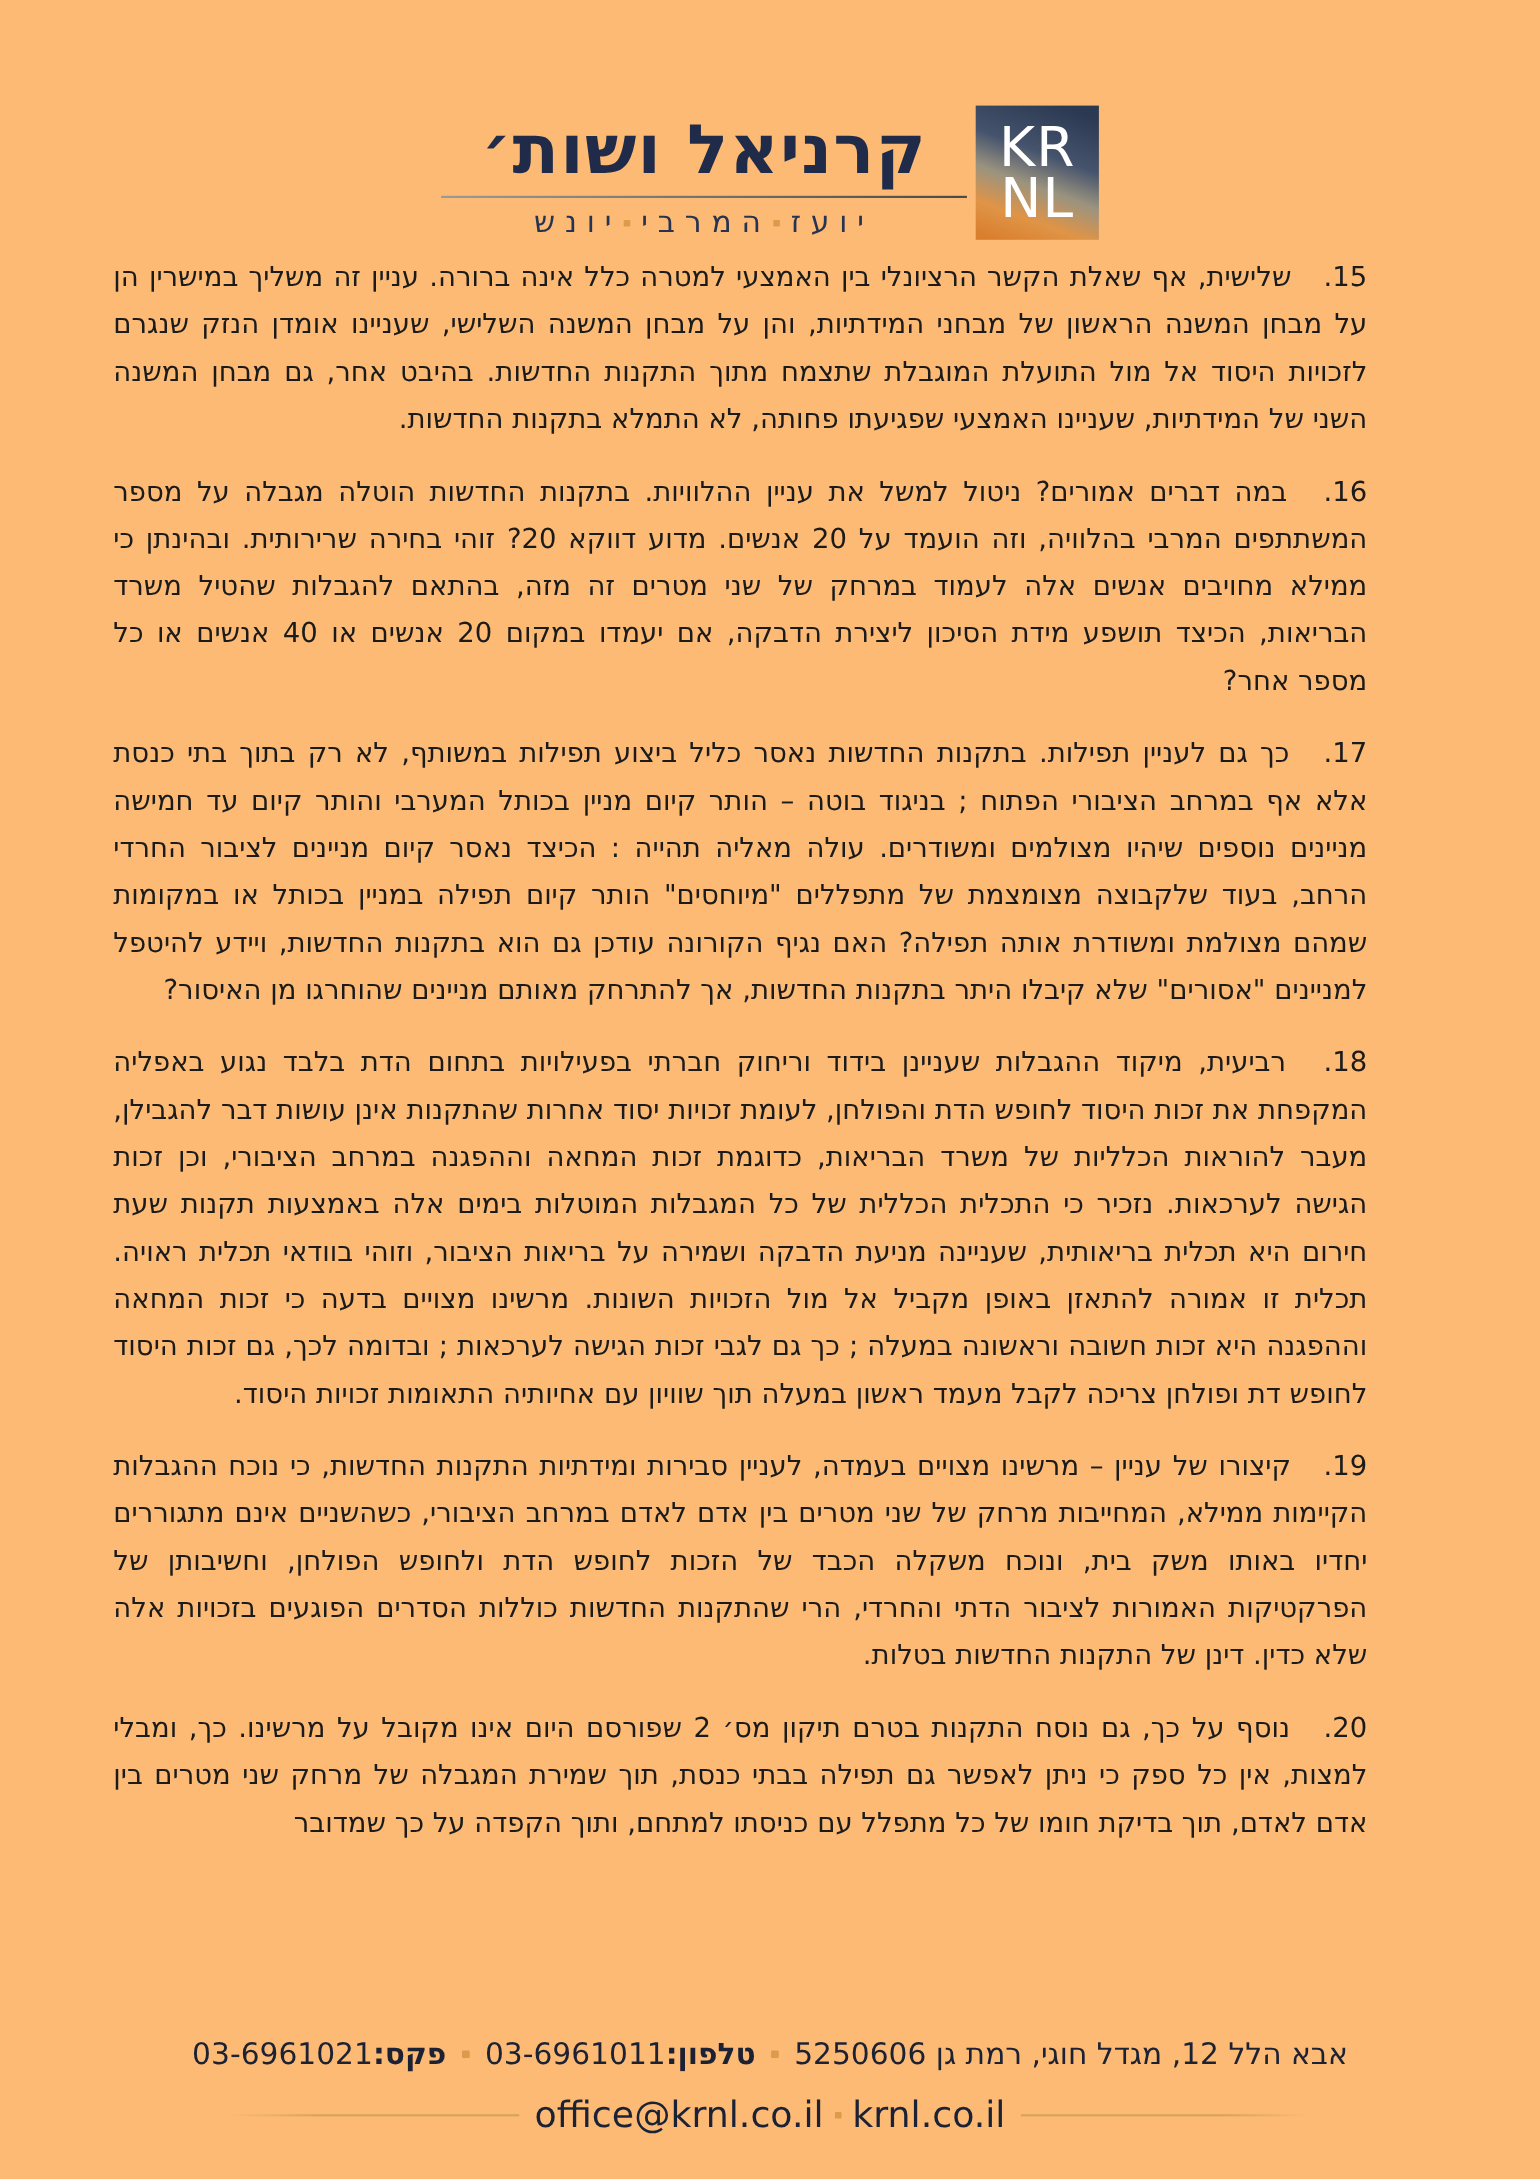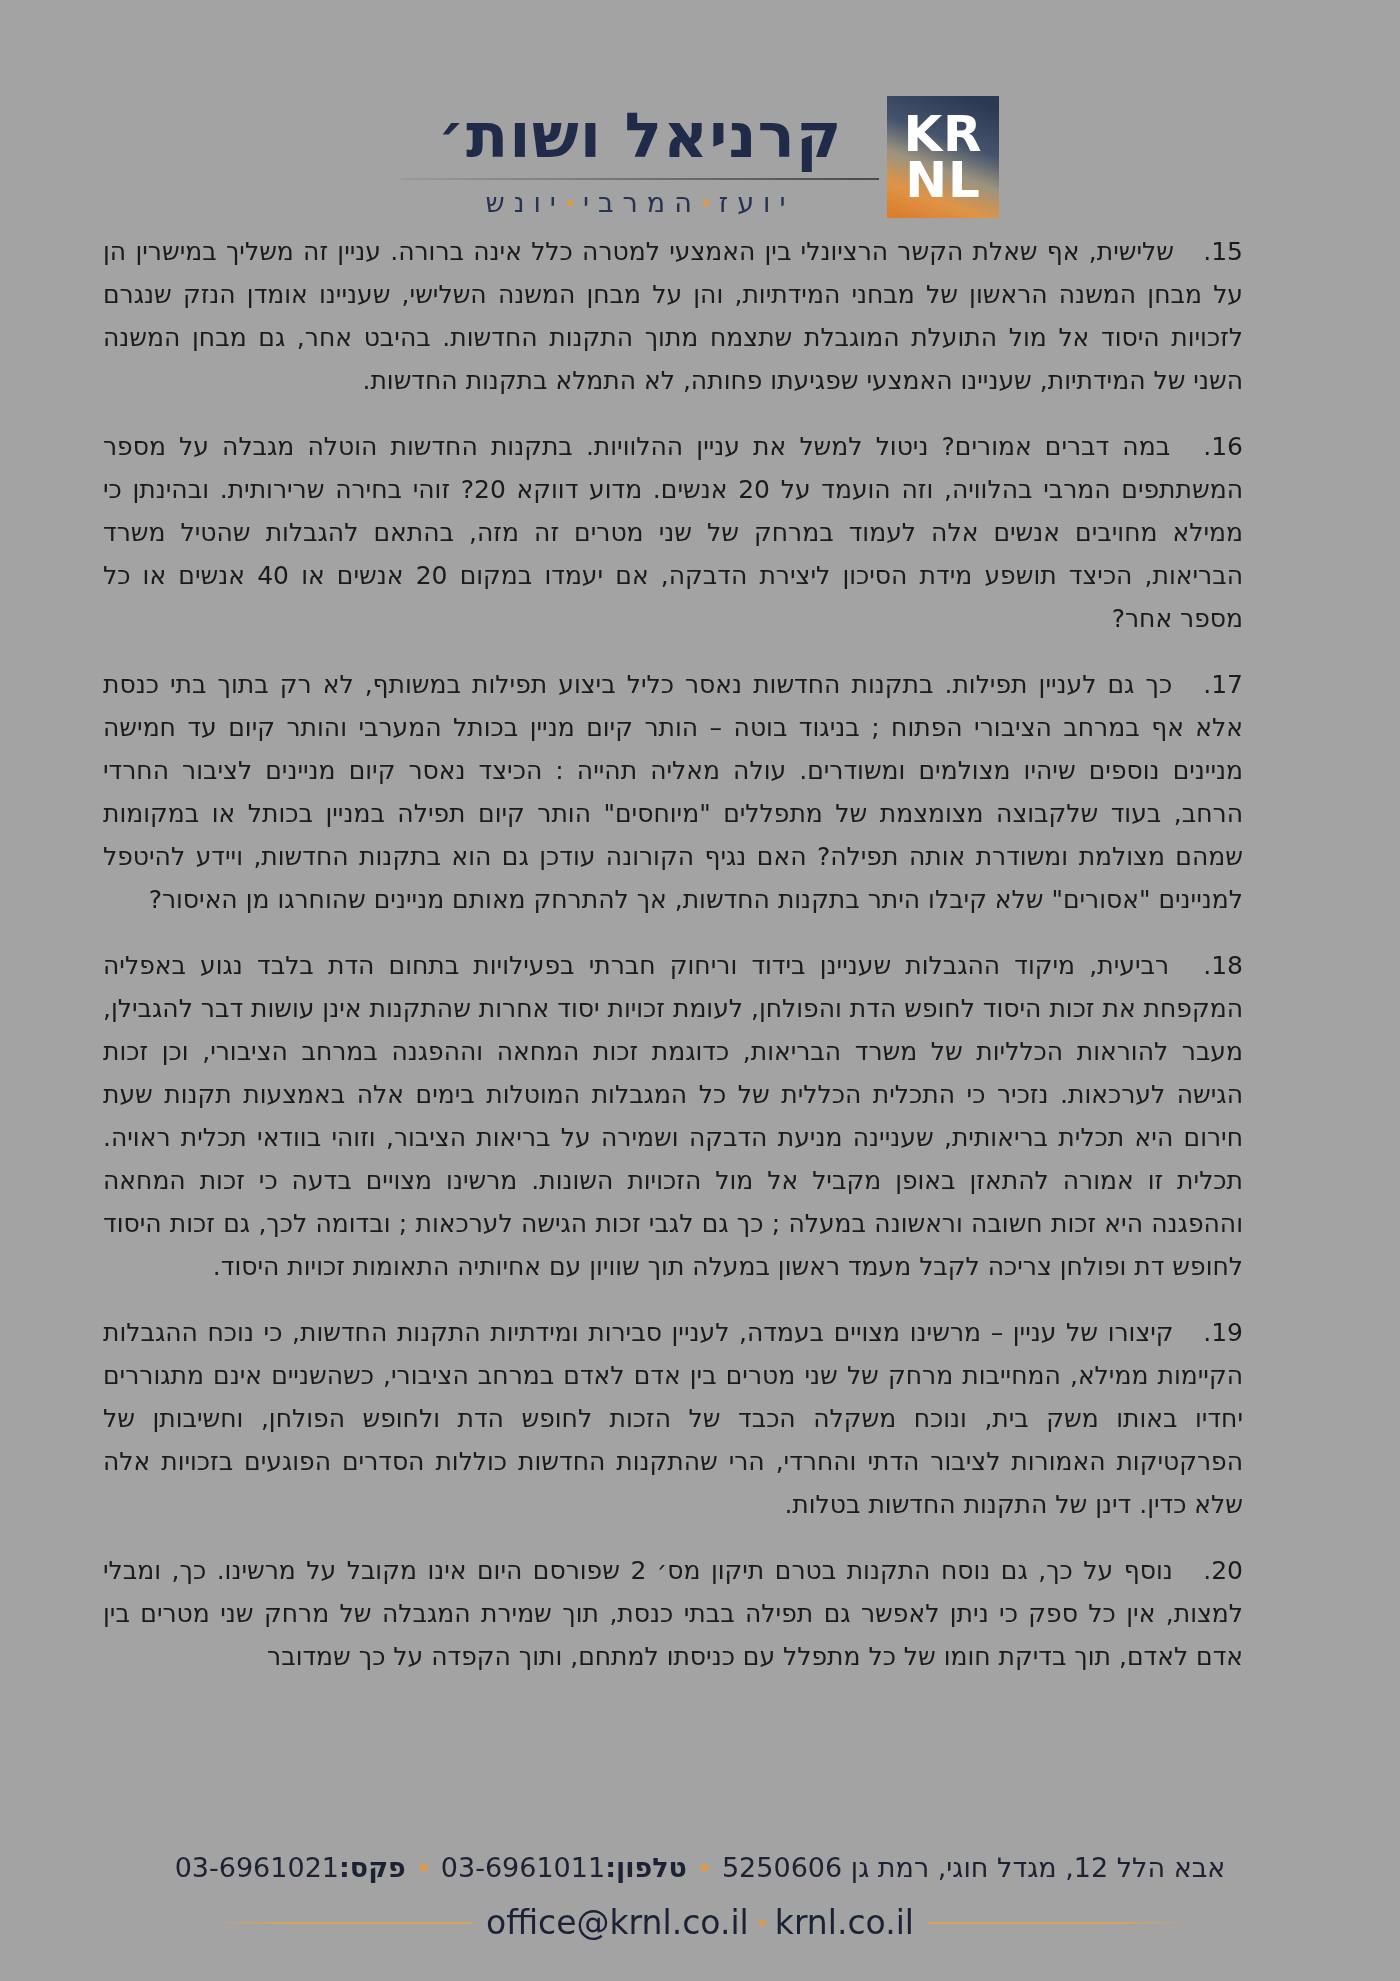--- a/index.html
+++ b/index.html
@@ -1,20 +1,20 @@
 <!DOCTYPE html>
 <html lang="he"><head>
 <meta charset="utf-8">
 <style>
   html,body{margin:0;padding:0;background:#ffffff;}
   .page{
     position:relative;
     width:1400px;
     height:1981px;
-    background:#a3a3a3;
+    background:#fdba74;
     overflow:hidden;
     font-family:"DejaVu Sans", sans-serif;
     color:#1b1b1b;
   }
 
   
   .header{padding-top:96px;display:flex;justify-content:center;}
   .logo-row{display:flex;flex-direction:row;align-items:flex-end;gap:8px;}
   .logo-text-col{display:flex;flex-direction:column;width:478px;}
   .firm-name{
@@ -37,21 +37,21 @@
     color:#273352;
     font-size:27px;
     letter-spacing:9px;
     font-weight:500;
   }
   .odot{display:inline-block;width:6px;height:6px;border-radius:1px;background:#dd9a4c;margin:0 10px 0 2px;}
   .logo-mark{
     width:112px;height:122px;
     background:linear-gradient(200deg,#2b3952 8%,#45536d 38%,#9b937f 58%,#e09446 78%,#d97f2e 96%);
     display:flex;flex-direction:column;align-items:center;justify-content:center;
-    color:#ffffff;font-weight:bold;line-height:0.92;font-size:50px;letter-spacing:1px;
+    color:#ffffff;font-weight:normal;line-height:0.92;font-size:50px;letter-spacing:1px;
   }
 
   
   .doc-body{margin:12px 157px 0 103px;}
   .para{
     direction:rtl;
     text-align:justify;
     font-size:25px;
     line-height:43px;
     margin-bottom:23px;

